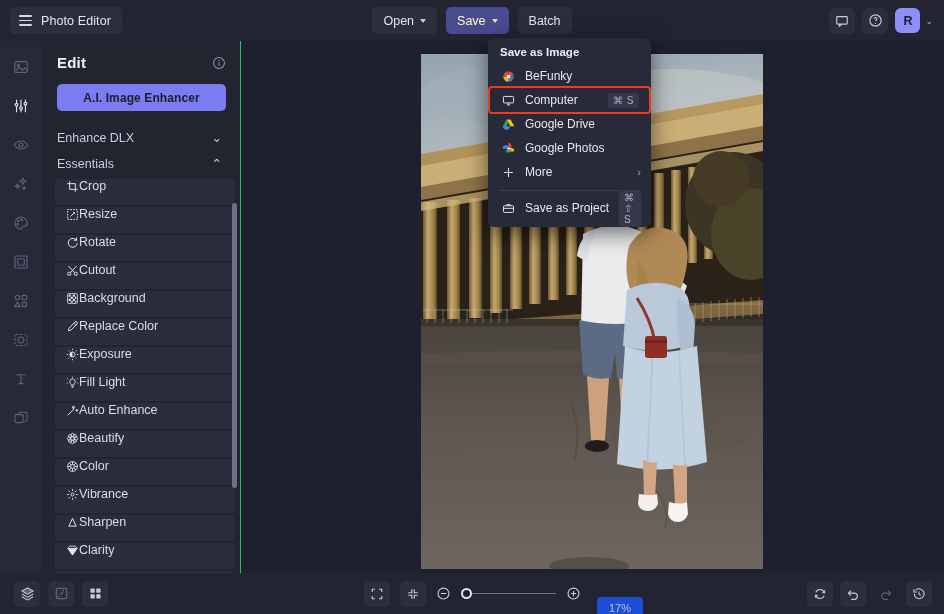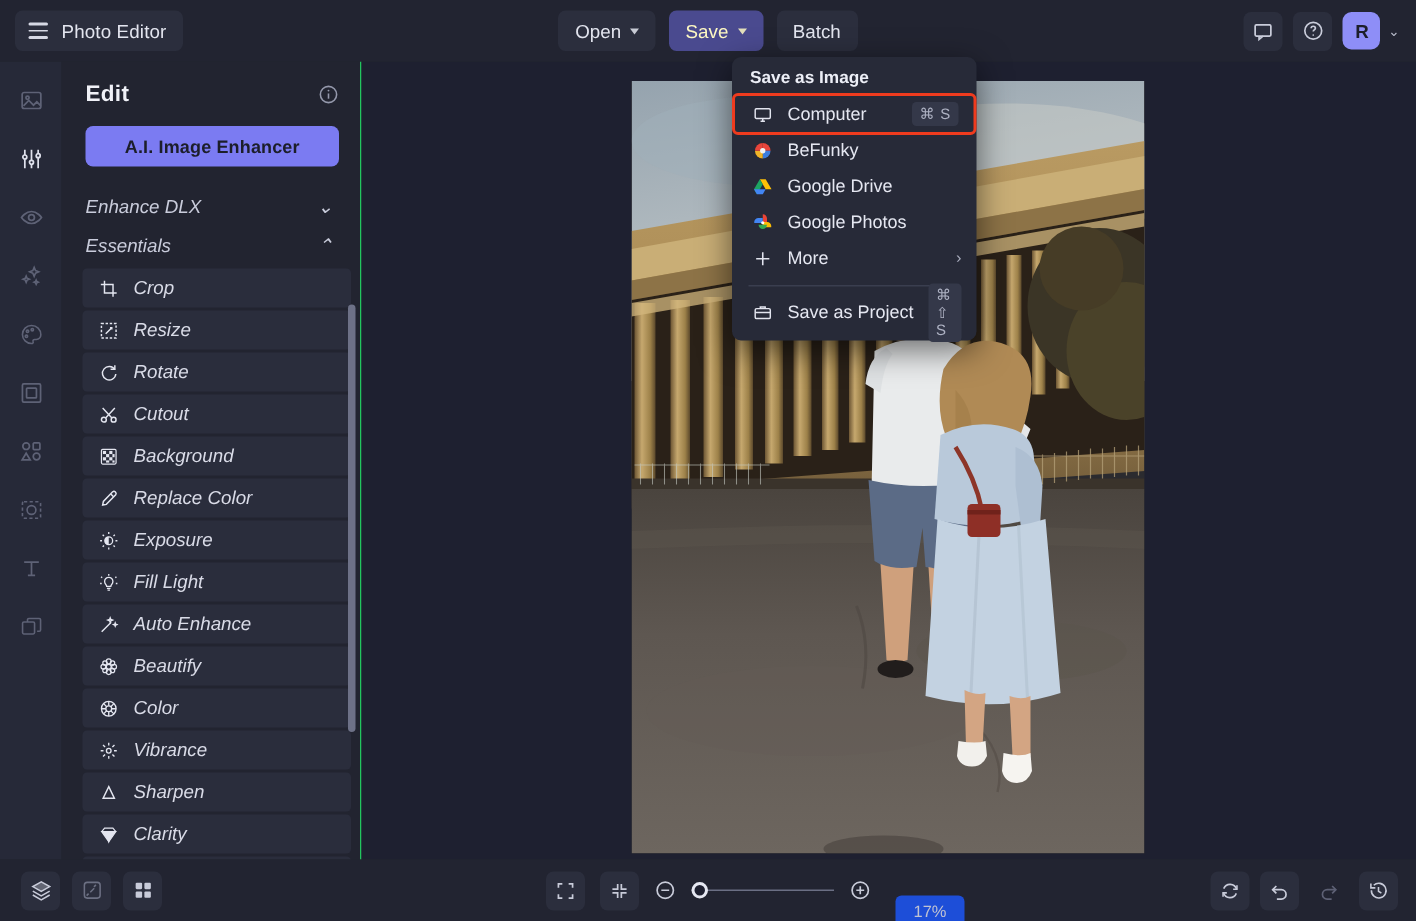--- a/index.html
+++ b/index.html
@@ -90,31 +90,31 @@
   .panel-title { font-size: 15px; color: #f0f1f7; font-weight: bold; letter-spacing: .2px; }
   .info-ico { color: #9498ab; cursor: pointer; display: flex; }
 
   .enhancer-btn {
     margin: 4px 14px 14px 16px; height: 27px; border-radius: 5px;
     background: #7b7bf2; color: #1c1e2a; border: none;
     font-size: 12px; font-weight: bold; cursor: pointer; letter-spacing: .1px;
     font-family: "Liberation Sans", sans-serif;
   }
 
-  .panel-scroll { flex: 1; overflow: hidden; position: relative; padding-right: 6px; font-style: italic; }
+  .panel-scroll { flex: 1; overflow: hidden; position: relative; padding-right: 6px; }
   .group-head {
     display: flex; align-items: center; justify-content: space-between;
     padding: 6px 12px 6px 16px; cursor: pointer; height: 26px;
   }
   .group-head span { font-size: 12.5px; color: #c9ccdb; }
   .chev { color: #9498ab; font-size: 10px; line-height: 1; }
 
   .tool-list { padding: 2px 0 0 14px; }
   .tool {
-    display: flex; align-items: center; gap: 10px;
+    display: flex; gap: 0;
     height: 26px; margin-bottom: 2px; padding-left: 10px;
     background: #2a2d3c; border-radius: 3px; cursor: pointer;
   }
   .tool .tlabel { font-size: 12.5px; color: #d9dbe7; }
   .tool .tico { width: 14px; height: 14px; display: flex; align-items: center; justify-content: center; color: #e4e6f0; flex: 0 0 14px; }
 
   .pscrollbar {
     position: absolute; right: 3px; top: 78px; width: 5px; height: 285px;
     background: #6d7187; border-radius: 3px; cursor: pointer;
   }
@@ -697,45 +697,45 @@
             <path d="M2.2 2.2v3.4h3.4"></path>
             <path d="M8 5v3.2l2.2 1.4"></path>
         </svg>
       </div>
     </div>
   </div>
 
   <div class="menu">
     <div class="menu-title">Save as Image</div>
 
-    <div class="menu-item highlight">
-      <span class="mi-ico">
-        <svg width="13" height="13" viewBox="0 0 16 16" fill="none" stroke="#e2e4ee" stroke-width="1.2">
-          <rect x="1.8" y="3" width="12.4" height="8" rx="1"></rect>
-            <path d="M6.2 13.4h3.6M8 11v2.4"></path>
-        </svg>
-      </span>
-      <span class="mi-label">Computer</span>
-      <span class="mi-kbd">⌘ S</span>
-    </div>
-
     <div class="menu-item">
       <span class="mi-ico">
         <svg width="13" height="13" viewBox="0 0 16 16">
           <circle cx="8" cy="8" r="6.4" fill="#2b2420"></circle>
           <path d="M8 1.6A6.4 6.4 0 0 1 14.4 8H8z" fill="#e8453c"></path>
           <path d="M14.4 8A6.4 6.4 0 0 1 8 14.4V8z" fill="#3b7ddd"></path>
           <path d="M8 14.4A6.4 6.4 0 0 1 1.6 8H8z" fill="#f0b429"></path>
           <path d="M1.6 8A6.4 6.4 0 0 1 8 1.6V8z" fill="#e8453c"></path>
           <circle cx="8" cy="8" r="2.2" fill="#f2f2f2"></circle>
         </svg>
       </span>
       <span class="mi-label">BeFunky</span>
     </div>
 
+    <div class="menu-item highlight">
+      <span class="mi-ico">
+        <svg width="13" height="13" viewBox="0 0 16 16" fill="none" stroke="#e2e4ee" stroke-width="1.2">
+          <rect x="1.8" y="3" width="12.4" height="8" rx="1"></rect>
+            <path d="M6.2 13.4h3.6M8 11v2.4"></path>
+        </svg>
+      </span>
+      <span class="mi-label">Computer</span>
+      <span class="mi-kbd">⌘ S</span>
+    </div>
+
     <div class="menu-item">
       <span class="mi-ico">
         <svg width="13" height="13" viewBox="0 0 16 16">
           <path d="M5.6 1.8h4.8l4.8 8.3h-4.8z" fill="#ffc107"></path>
           <path d="M5.6 1.8L0.8 10.1l2.4 4.1 4.8-8.3z" fill="#1da462"></path>
           <path d="M0.8 10.1h9.6l-2.4 4.1H3.2z" fill="#4285f4"></path>
         </svg>
       </span>
       <span class="mi-label">Google Drive</span>
     </div>

